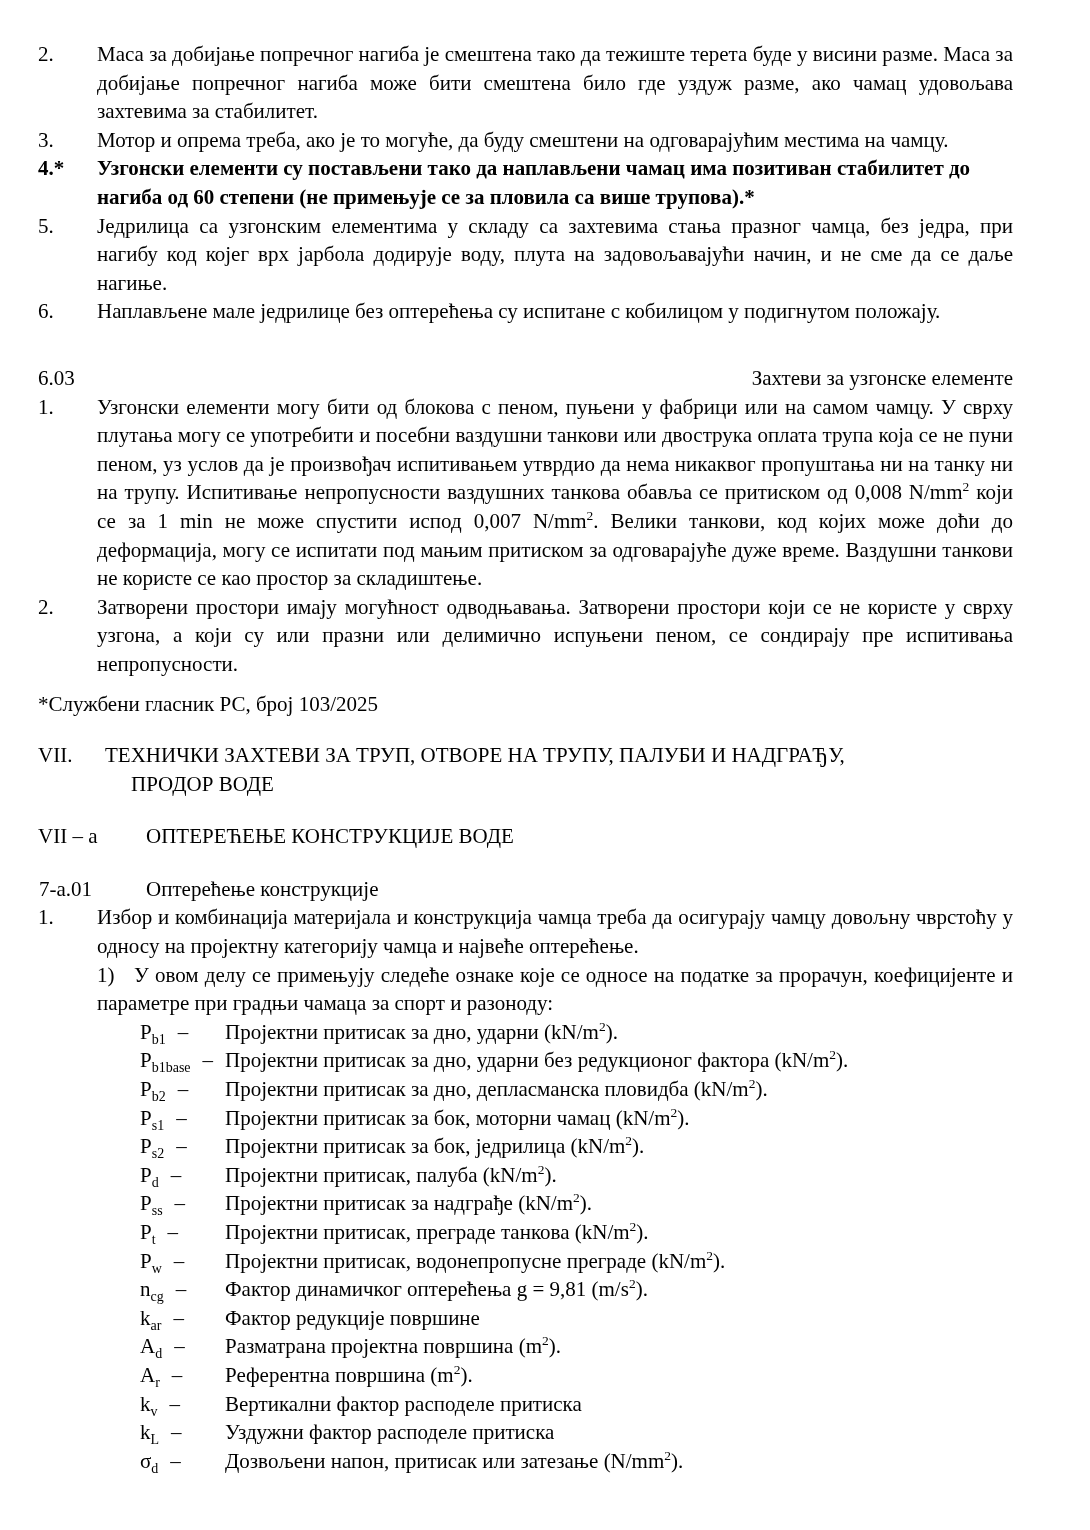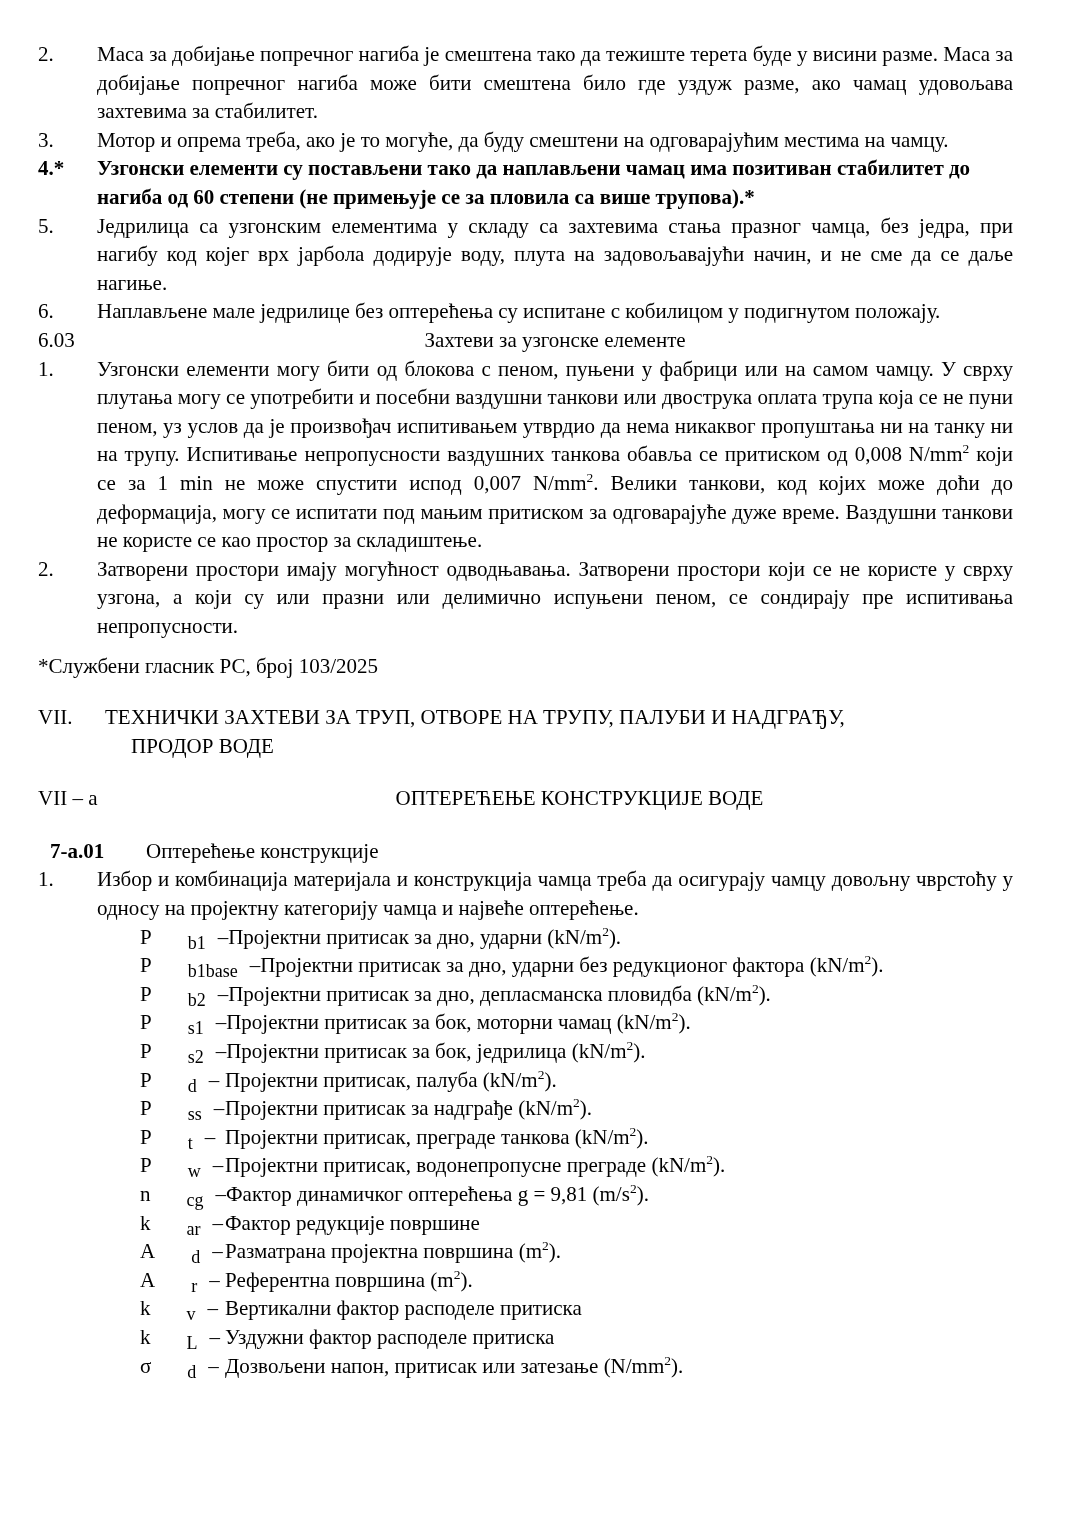--- a/index.html
+++ b/index.html
@@ -8,39 +8,39 @@
     background:#ffffff;color:#000;
     font-family:"Liberation Serif", serif;
     font-size:21px;line-height:28.6px;
     padding:40px 77px 0 38px;
     overflow:hidden;
   }
   p{margin:0;}
   .para{position:relative;padding-left:59px;text-align:justify;}
   .para>.marker{position:absolute;left:0;top:0;}
   .para.bold{font-weight:700;text-align:left;}
-  .sec{position:relative;padding-left:59px;text-align:center;}
+  .sec{position:relative;padding-left:59px;text-align:right;margin-top:38px;}
   .sec>.marker{position:absolute;left:0;top:0;}
   .footnote{margin-top:12px;text-align:left;}
   .h7{margin-top:22px;position:relative;padding-left:67px;text-align:left;}
   .h7>.marker{position:absolute;left:0;top:0;}
   .h7 .l2{display:block;margin-left:26px;}
-  .h7a{margin-top:24px;position:relative;padding-left:108px;text-align:center;}
+  .h7a{margin-top:24px;position:relative;padding-left:108px;text-align:left;}
   .h7a>.marker{position:absolute;left:0;top:0;}
   .s7a01{margin-top:24px;position:relative;padding-left:108px;text-align:left;}
-  .s7a01>.marker{position:absolute;left:12px;top:0;font-weight:bold;}
+  .s7a01>.marker{position:absolute;left:1px;top:0;}
   .subpara{padding-left:59px;text-align:justify;}
   .subpara .inmark{display:inline-block;width:37px;}
   .defs{padding-left:102px;}
   .defrow{display:flex;text-align:left;}
   .defsym{flex:0 0 auto;min-width:85px;white-space:nowrap;}
   .defdash{margin-left:12px;}
   .defname{}
   sup{font-size:13.5px;line-height:0;vertical-align:super;}
-  sub{font-size:18px;line-height:0;vertical-align:-5px;margin-left:36px;}
+  sub{font-size:14px;line-height:0;vertical-align:-5px;}
 </style>
 </head>
 <body>
 
 <div class="page">
 
   <p class="para">
     <span class="marker">2.</span>
     <span>Маса за добијање попречног нагиба је смештена тако да тежиште терета буде у висини разме. Маса за добијање попречног нагиба може бити смештена било где уздуж разме, ако чамац удовољава захтевима за стабилитет.</span>
   </p>
@@ -96,20 +96,23 @@
   <p class="s7a01">
     <span class="marker">7-a.01</span>
     <span>Оптерећење конструкције</span>
   </p>
 
   <p class="para">
     <span class="marker">1.</span>
     <span>Избор и комбинација материјала и конструкција чамца треба да осигурају чамцу довољну чврстоћу у односу на пројектну категорију чамца и највеће оптерећење.</span>
   </p>
 
+  <p class="subpara">
+    <span class="inmark">1)</span><span>У овом делу се примењују следеће ознаке које се односе на податке за прорачун, коефицијенте и параметре при градњи чамаца за спорт и разоноду:</span>
+  </p>
 
   <div class="defs">
 
     <div class="defrow">
       <span class="defsym"><span>P</span><sub>b1</sub><span class="defdash">–</span></span>
       <span class="defdesc"><span class="defname">Пројектни притисак за дно</span><span>, ударни (kN/m</span><sup>2</sup><span>).</span></span>
     </div>
 
     <div class="defrow">
       <span class="defsym"><span>P</span><sub>b1base</sub><span class="defdash">–</span></span>

